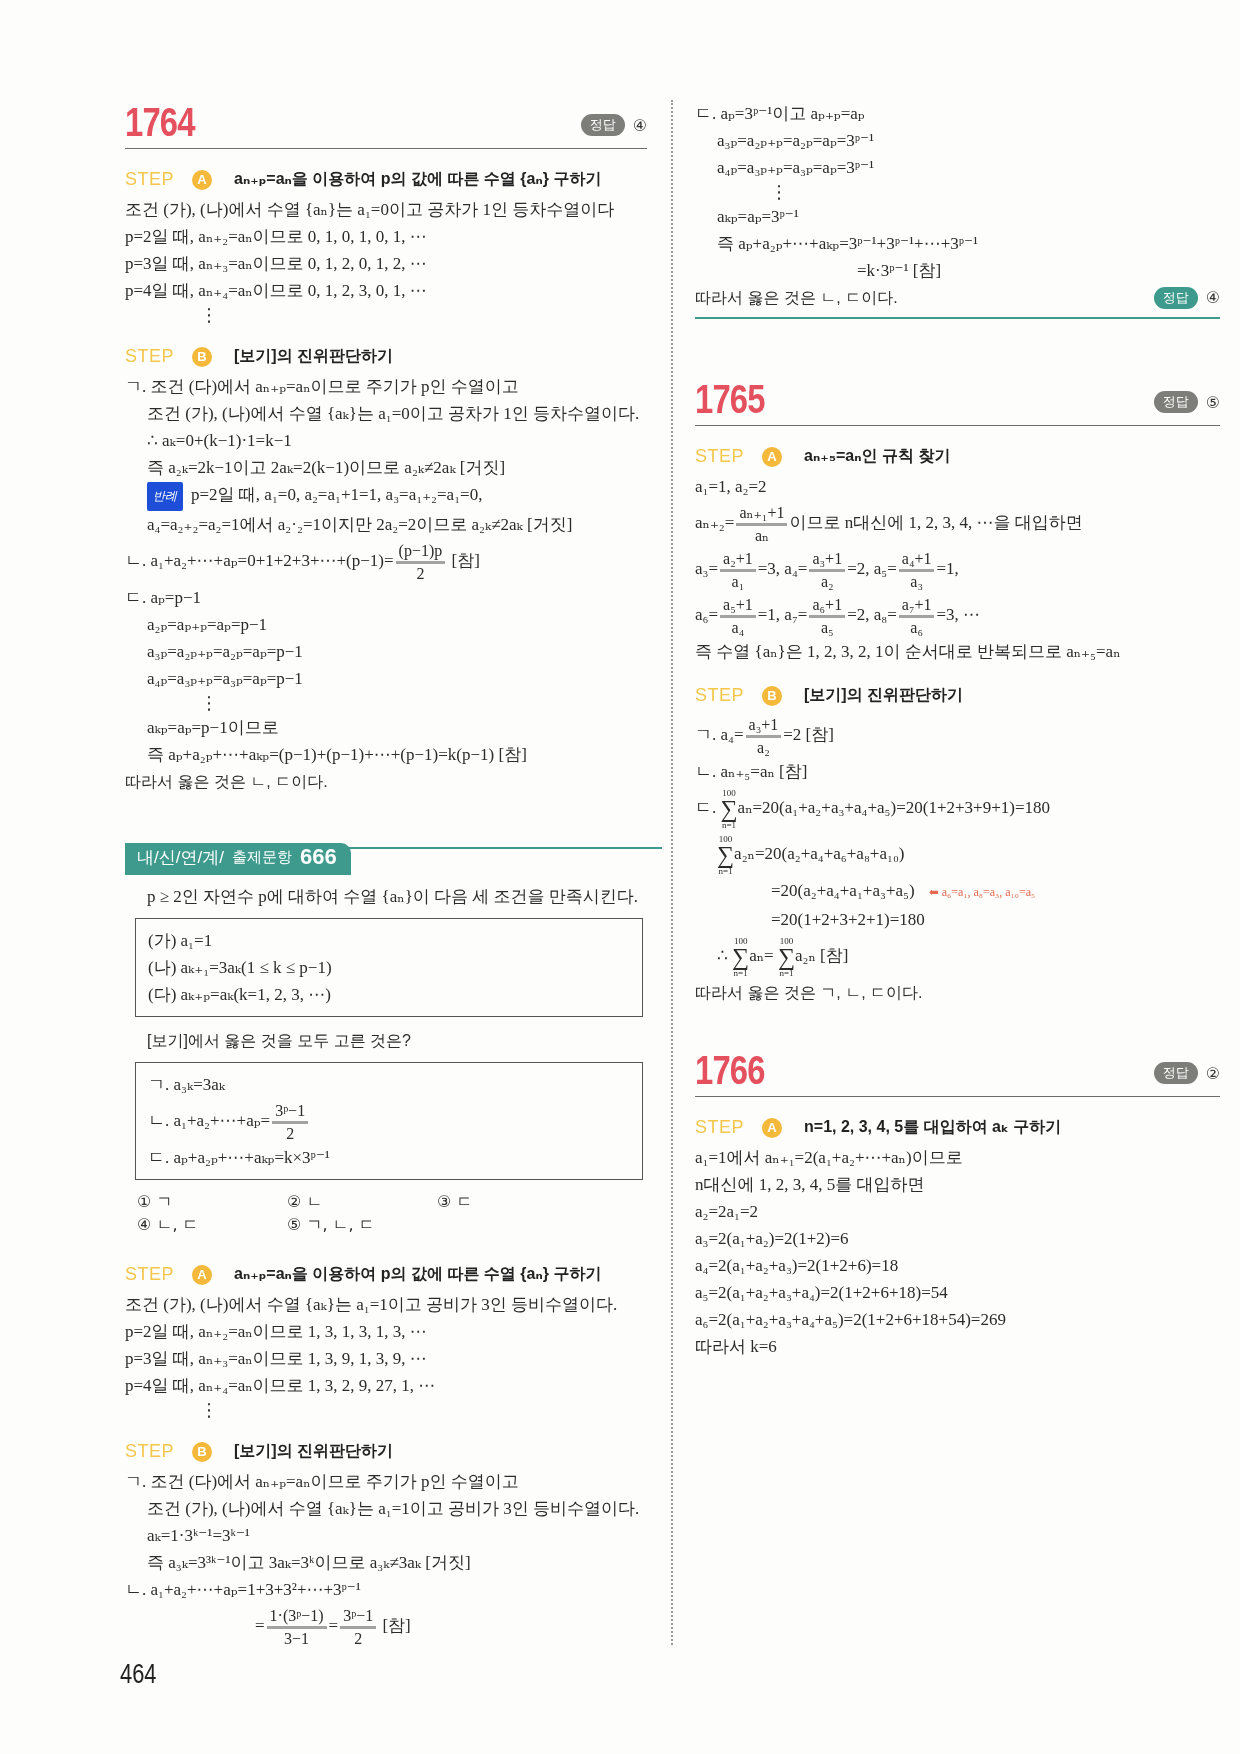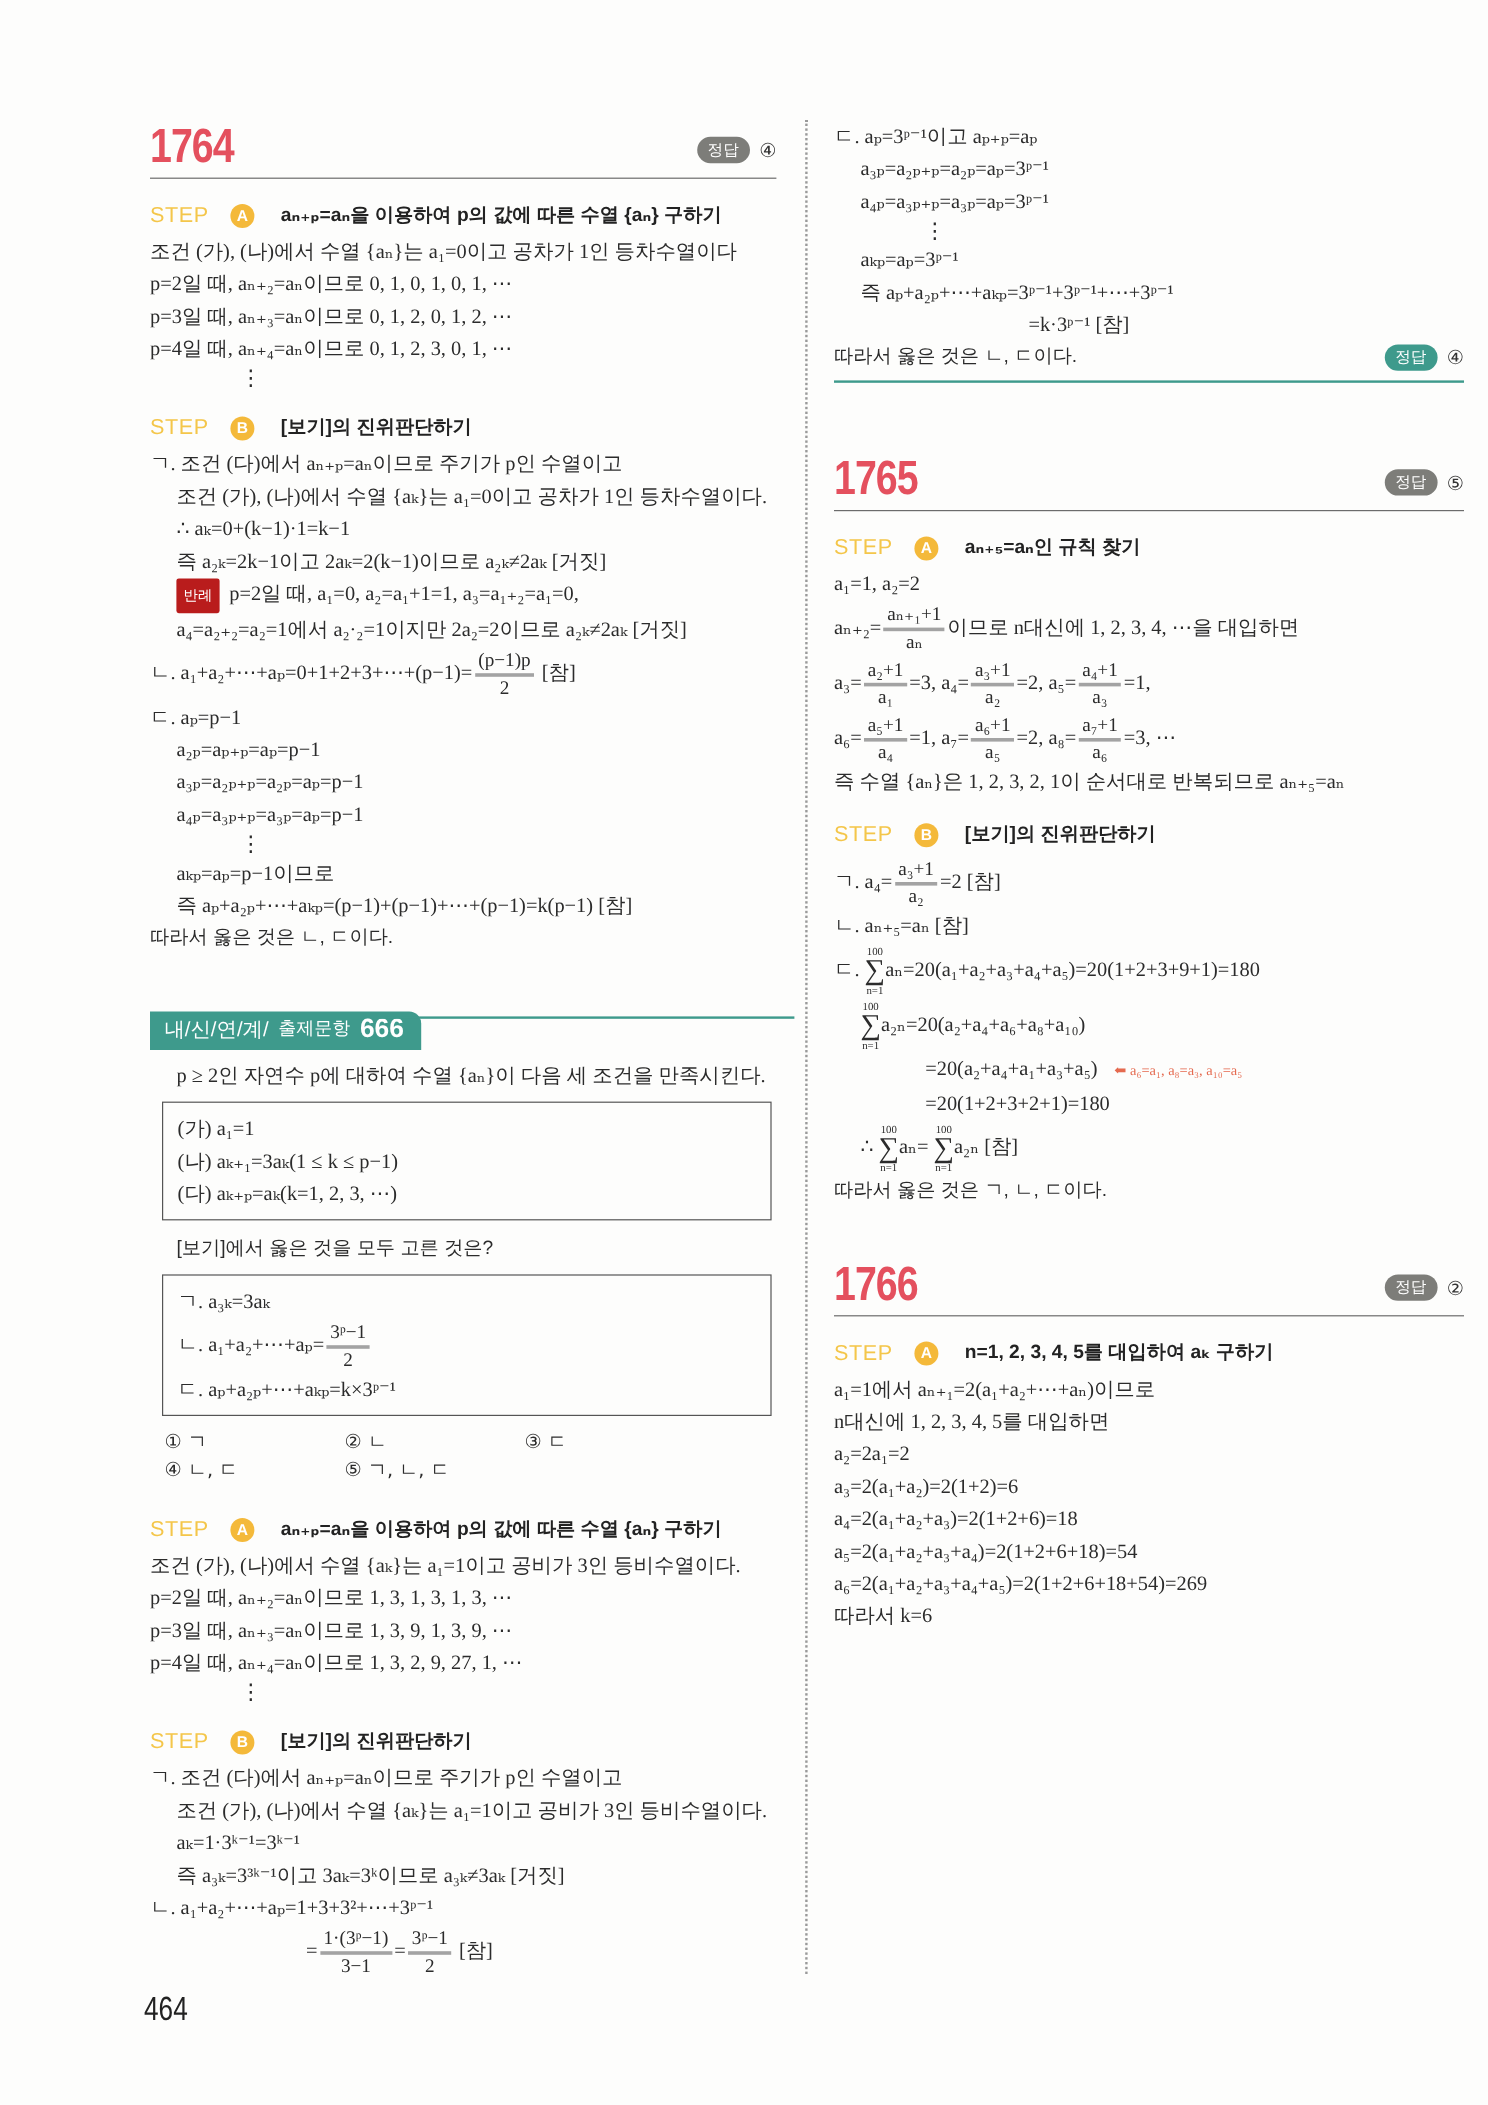--- a/index.html
+++ b/index.html
@@ -20,21 +20,21 @@
   .badge { font-family:"Liberation Sans","DejaVu Sans",sans-serif; font-size:13px; color:#fff; background:#7d7d79; border-radius:11px; padding:2px 9px; }
   .badge.teal { background:#3e9a8c; }
   .circ { font-family:"DejaVu Sans",sans-serif; font-size:16px; color:#333; }
   .step { display:flex; align-items:center; gap:16px; margin:20px 0 6px; }
   .step-label { font-family:"Liberation Sans","DejaVu Sans",sans-serif; font-size:18px; color:#f4c64a; letter-spacing:0.5px; }
   .step-letter { display:inline-flex; align-items:center; justify-content:center; width:20px; height:20px; border-radius:50%; background:#f4b93a; color:#fff; font-family:"Liberation Sans",sans-serif; font-weight:bold; font-size:13px; margin-left:2px; }
   .step-title { font-family:"Liberation Sans","DejaVu Sans",sans-serif; font-weight:bold; font-size:16px; color:#222; margin-left:6px; }
   .frac { display:inline-flex; flex-direction:column; align-items:center; vertical-align:middle; font-size:16px; line-height:20px; margin:0 2px; }
   .frac .num { border-bottom:3px solid #a3a3a3; padding:0 3px; }
   .tall { line-height:46px; }
-  .counter { display:inline-block; background:#b91c1c; color:#fff; font-family:"Liberation Sans",sans-serif; font-size:12px; padding:1px 6px; margin-right:8px; border-radius:2px; }
+  .counter { display:inline-block; background:#1d4ed8; color:#fff; font-family:"Liberation Sans",sans-serif; font-size:12px; padding:1px 6px; margin-right:8px; border-radius:2px;font-style:italic; }
   .conclude { font-family:"Liberation Sans","DejaVu Sans",sans-serif; font-size:16px; }
   .naesin { margin-top:48px; position:relative; height:40px; }
   .naesin-tab { position:absolute; left:0; top:0; background:#3e9a8c; color:#fff; padding:0 14px 4px 12px; border-radius:0 10px 0 0; font-family:"Liberation Sans",sans-serif; font-size:17px; height:28px; display:flex; align-items:center; gap:8px; }
   .naesin-tab .small { font-size:15px; }
   .naesin-tab .num { font-weight:bold; font-size:22px; }
   .naesin-line { position:absolute; left:190px; right:-15px; top:4px; border-top:2px solid #3e9a8c; }
   .box { border:1.5px solid #555; padding:8px 12px; margin:8px 0 10px 10px; width:482px; }
   .choices { display:grid; grid-template-columns:150px 150px 150px; padding-left:12px; font-size:16px; line-height:23px; font-family:"DejaVu Sans",sans-serif; }
   .note { color:#e56a4f; font-size:12px; margin-left:14px; }
   .sum { display:inline-flex; flex-direction:column; align-items:center; vertical-align:middle; line-height:10px; }

